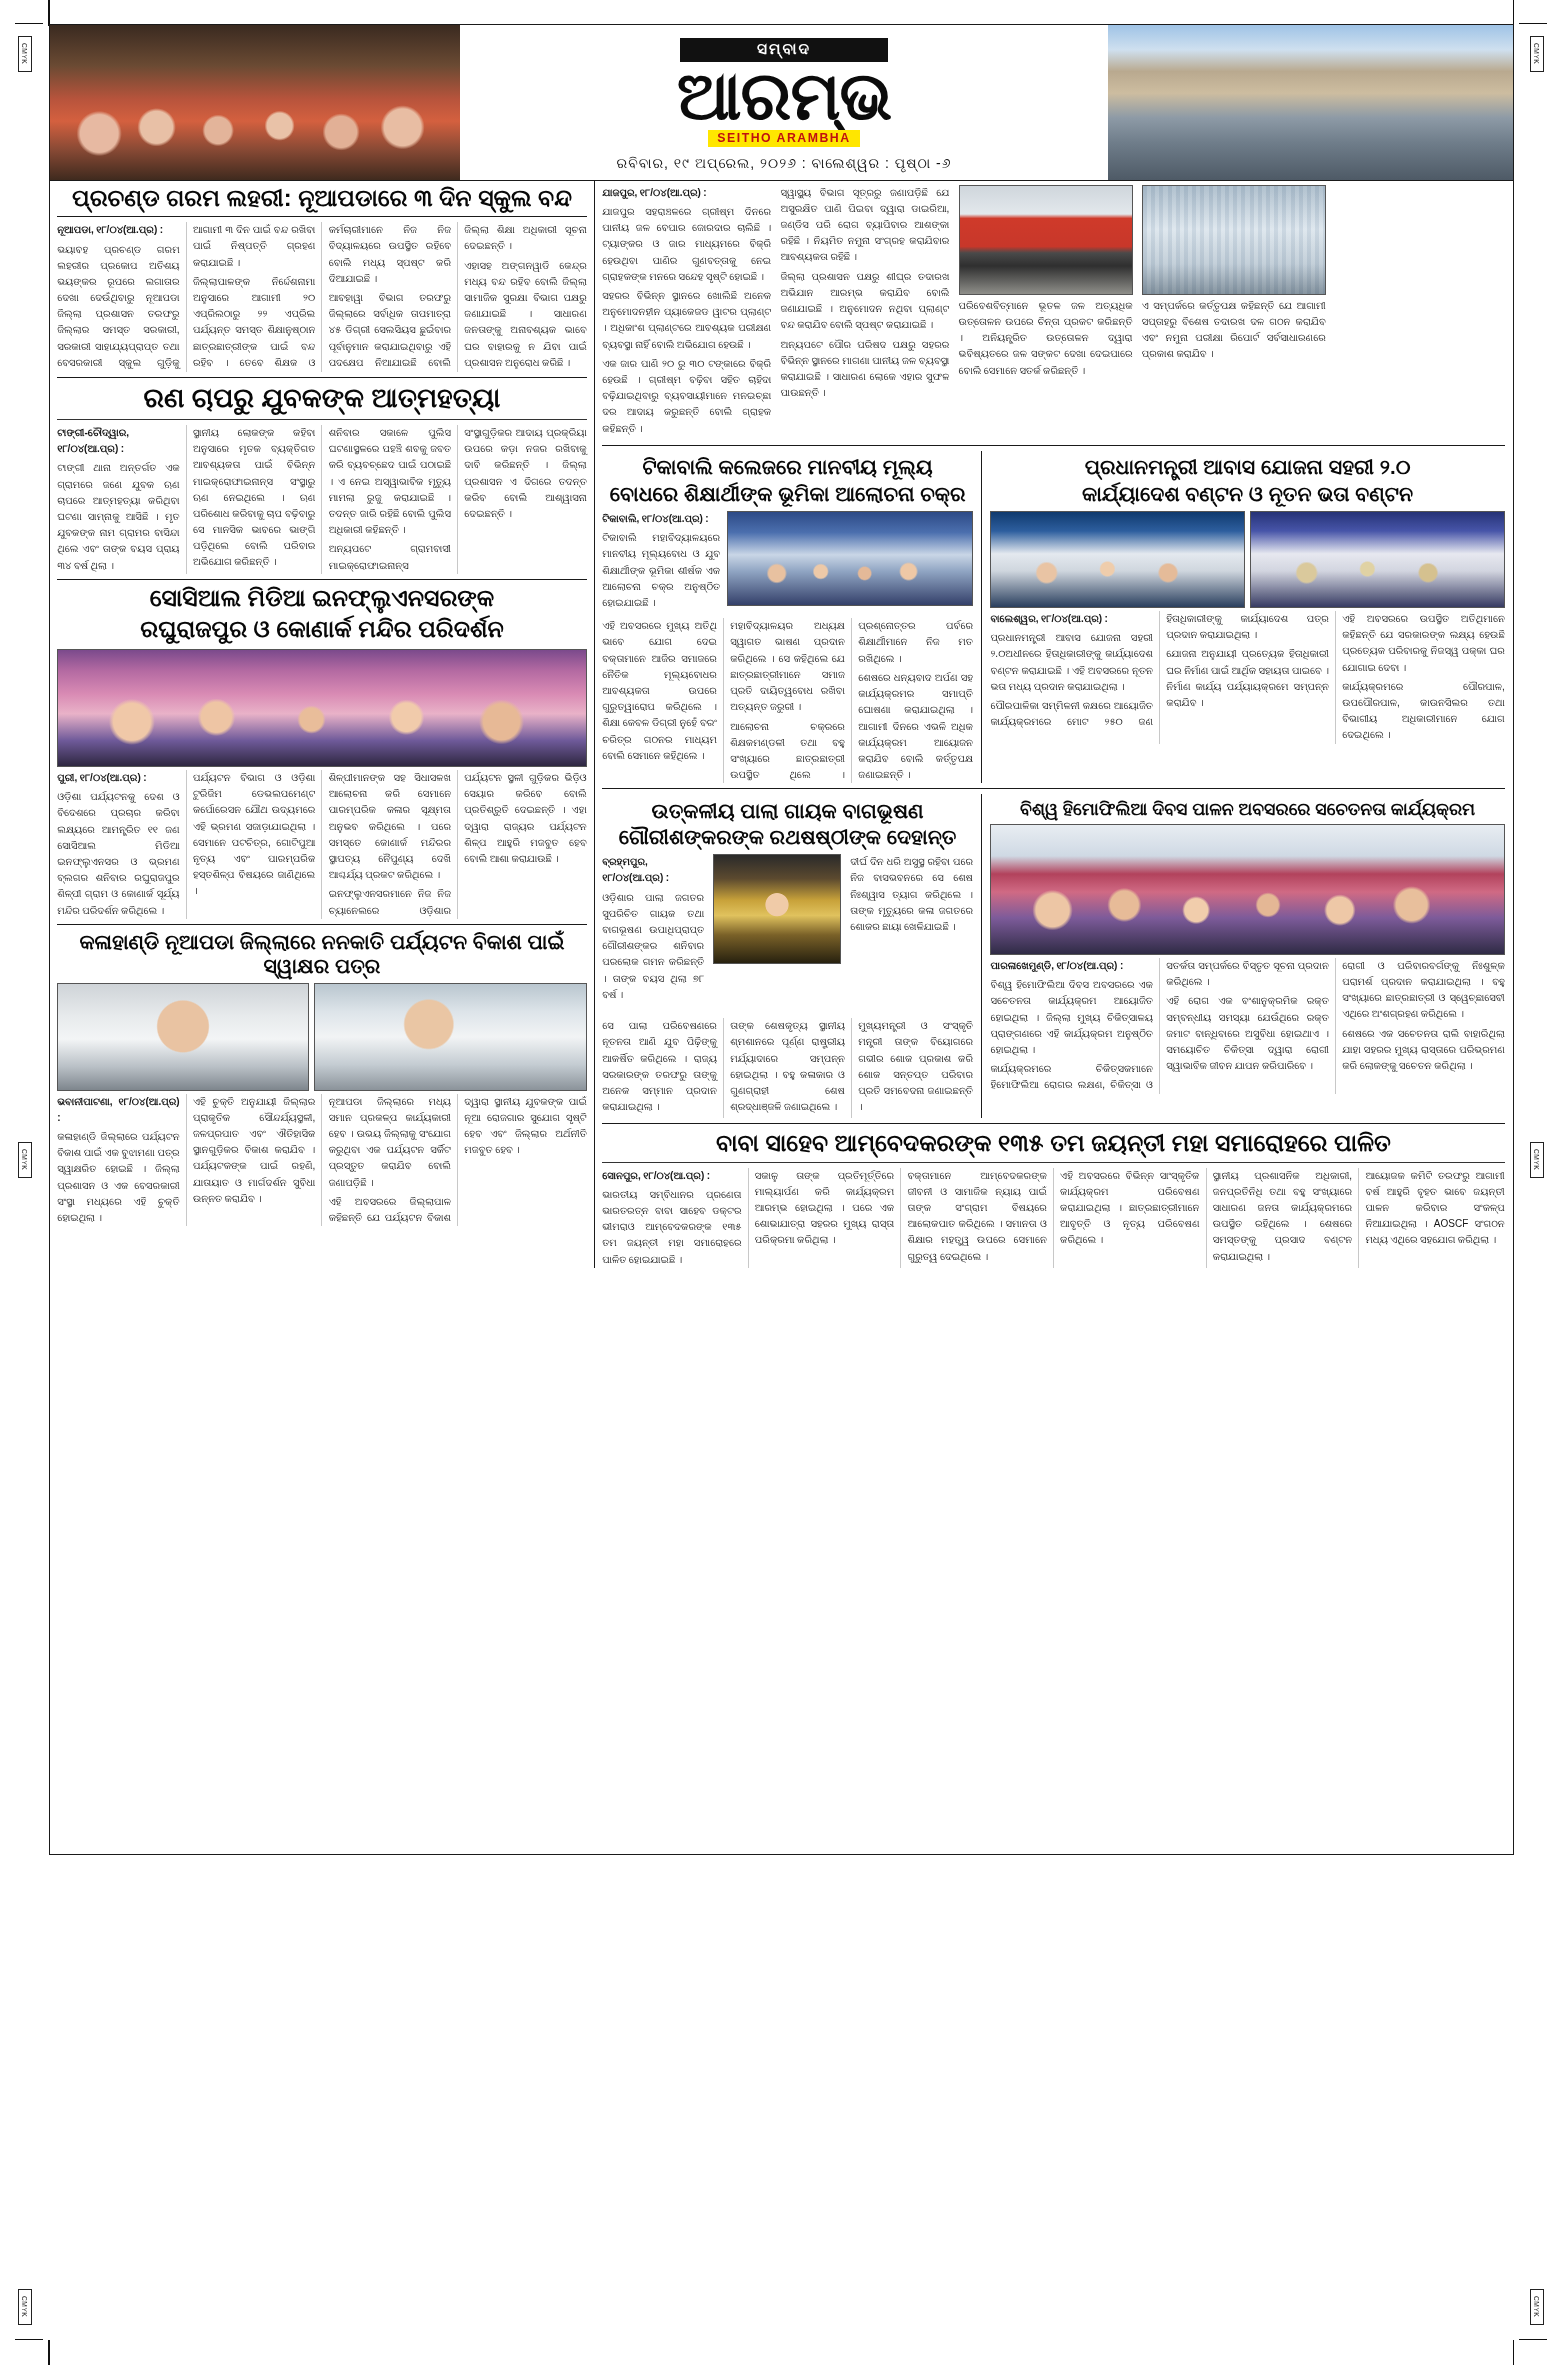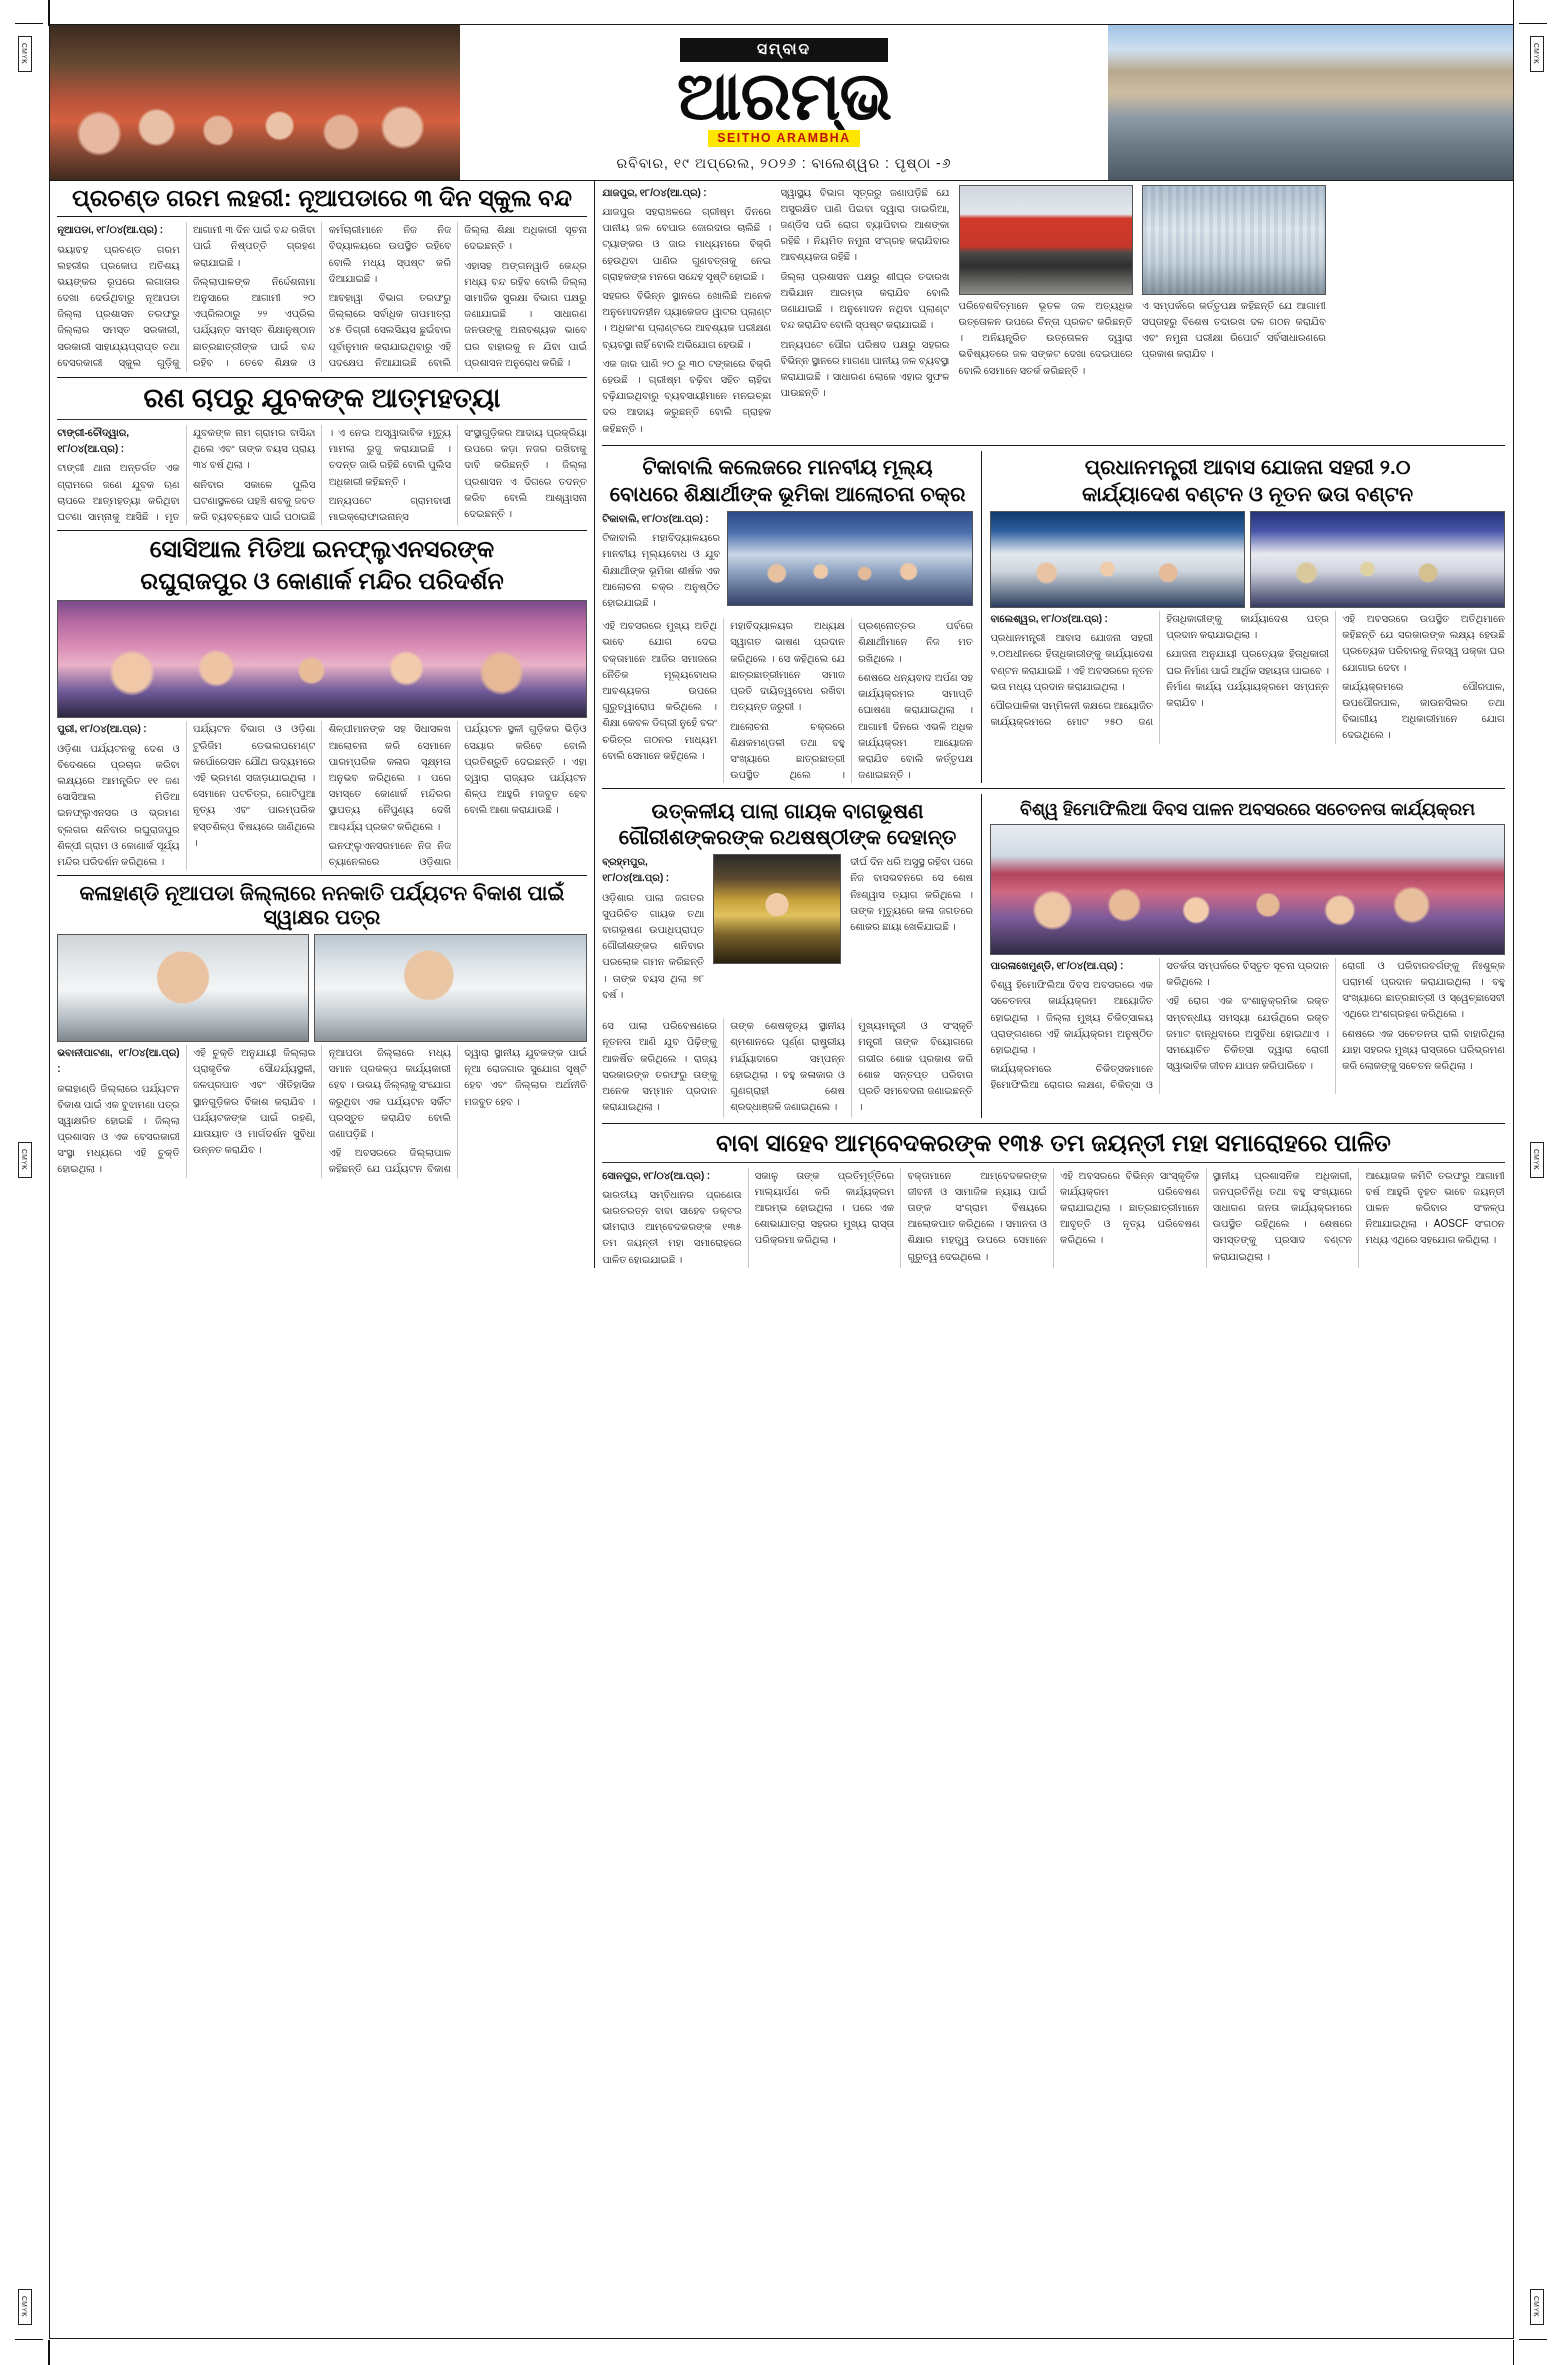--- a/index.html
+++ b/index.html
@@ -32,21 +32,21 @@
     writing-mode: vertical-rl;
     text-align: center;
     line-height: 13.3px;
     letter-spacing: 0.5px;
   }
 
   
   .sheet {
     position: absolute;
     left: 49px; top: 23.6px;
-    width: 1465px; height: 2315px;
+    width: 1465px; height: 1831px;
     border: 1px solid #1a1a1a;
     background: #fff;
   }
 
   
   .masthead {
     position: relative;
     height: 156px;
     border-bottom: 1.5px solid #1a1a1a;
     display: flex;
@@ -290,20 +290,21 @@
           </div>
 
           <div class="rule-h"></div>
 
           <div>
             <div class="hl h1">ରଣ ଚାପରୁ ଯୁବକଙ୍କ ଆତ୍ମହତ୍ୟା</div>
             <div class="rule-h thin"></div>
             <div class="bodytext body-cols" style="column-count:4;">
               <p><b>ଟାଙ୍ଗୀ-ଚୌଦ୍ୱାର, ୧୮/୦୪(ଆ.ପ୍ର) :</b></p>
               <p>ଟାଙ୍ଗୀ ଥାନା ଅନ୍ତର୍ଗତ ଏକ ଗ୍ରାମରେ ଜଣେ ଯୁବକ ଋଣ ଚାପରେ ଆତ୍ମହତ୍ୟା କରିଥିବା ଘଟଣା ସାମ୍ନାକୁ ଆସିଛି । ମୃତ ଯୁବକଙ୍କ ନାମ ଗ୍ରାମର ବାସିନ୍ଦା ଥିଲେ ଏବଂ ତାଙ୍କ ବୟସ ପ୍ରାୟ ୩୪ ବର୍ଷ ଥିଲା ।</p>
+              <p>ସ୍ଥାନୀୟ ଲୋକଙ୍କ କହିବା ଅନୁସାରେ ମୃତକ ବ୍ୟକ୍ତିଗତ ଆବଶ୍ୟକତା ପାଇଁ ବିଭିନ୍ନ ମାଇକ୍ରୋଫାଇନାନ୍ସ ସଂସ୍ଥାରୁ ଋଣ ନେଇଥିଲେ । ଋଣ ପରିଶୋଧ କରିବାକୁ ଚାପ ବଢ଼ିବାରୁ ସେ ମାନସିକ ଭାବରେ ଭାଙ୍ଗି ପଡ଼ିଥିଲେ ବୋଲି ପରିବାର ଅଭିଯୋଗ କରିଛନ୍ତି ।</p>
               <p>ଶନିବାର ସକାଳେ ପୁଲିସ ଘଟଣାସ୍ଥଳରେ ପହଞ୍ଚି ଶବକୁ ଜବତ କରି ବ୍ୟବଚ୍ଛେଦ ପାଇଁ ପଠାଇଛି । ଏ ନେଇ ଅସ୍ୱାଭାବିକ ମୃତ୍ୟୁ ମାମଲା ରୁଜୁ କରାଯାଇଛି । ତଦନ୍ତ ଜାରି ରହିଛି ବୋଲି ପୁଲିସ ଅଧିକାରୀ କହିଛନ୍ତି ।</p>
               <p>ଅନ୍ୟପଟେ ଗ୍ରାମବାସୀ ମାଇକ୍ରୋଫାଇନାନ୍ସ ସଂସ୍ଥାଗୁଡ଼ିକର ଆଦାୟ ପ୍ରକ୍ରିୟା ଉପରେ କଡ଼ା ନଜର ରଖିବାକୁ ଦାବି କରିଛନ୍ତି । ଜିଲ୍ଲା ପ୍ରଶାସନ ଏ ଦିଗରେ ତଦନ୍ତ କରିବ ବୋଲି ଆଶ୍ୱାସନା ଦେଇଛନ୍ତି ।</p>
             </div>
           </div>
 
           <div class="rule-h"></div>
 
           <div>
             <div class="hl h2">ସୋସିଆଲ ମିଡିଆ ଇନଫ୍ଲୁଏନସରଙ୍କ</div>
             <div class="hl h2" style="margin-top:-1px;">ରଘୁରାଜପୁର ଓ କୋଣାର୍କ ମନ୍ଦିର ପରିଦର୍ଶନ</div>

